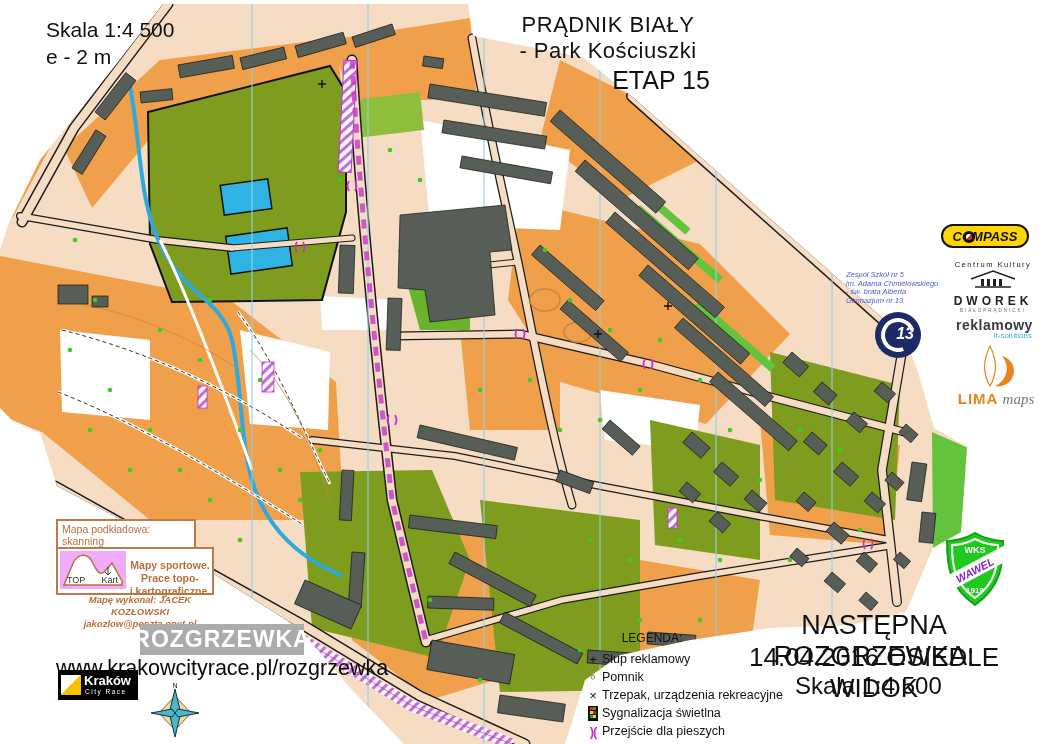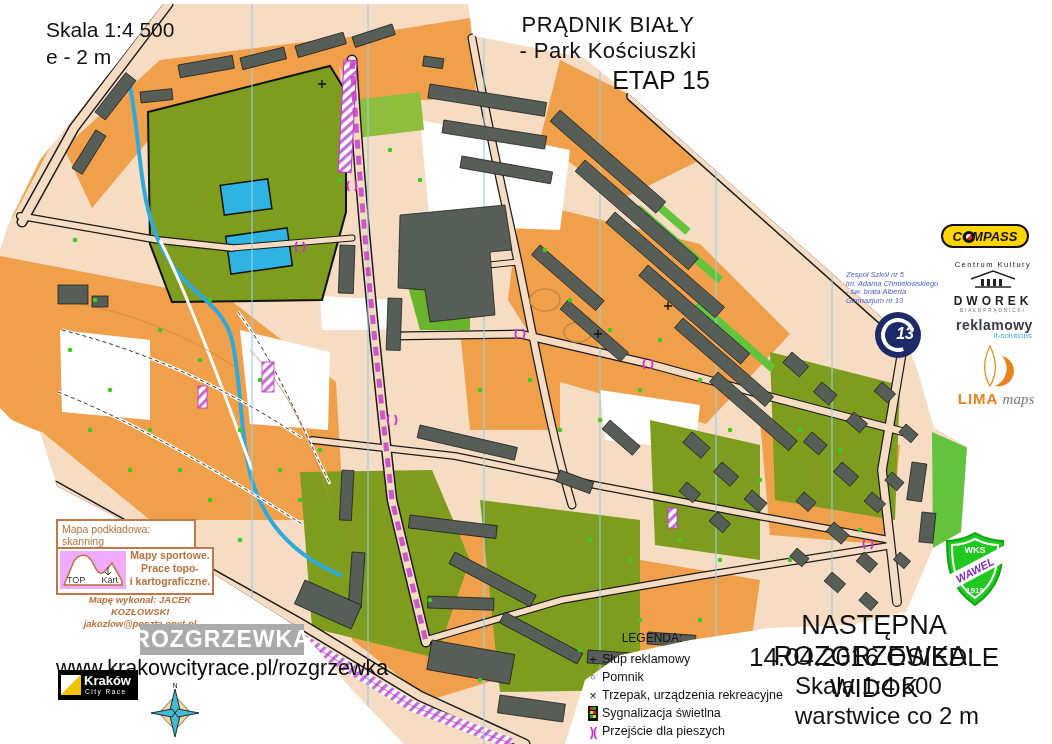--- a/index.html
+++ b/index.html
@@ -37,21 +37,21 @@
   
   .schoolnote{font-size:7.5px;font-style:italic;color:#4A5FC5;line-height:8.5px;width:100px;}
   
   .cbox{border:2px solid #C0784A;background:#fff;color:#B9703C;}
   .cbox1{width:128px;padding:2px 4px;font-size:10.5px;line-height:12px;}
   .cbox2{width:154px;height:44px;display:flex;}
   .topkart{width:66px;height:38px;margin:2px;background:#f0abfc;position:relative;}
   .topkart svg{position:absolute;left:0;top:0;}
   .tk-top{position:absolute;left:7px;bottom:4px;font-size:9px;color:#333;}
   .tk-kart{position:absolute;right:8px;bottom:4px;font-size:9px;color:#333;}
-  .services{flex:1;text-align:center;font-weight:bold;font-size:10.5px;line-height:13px;padding-top:0;color:#B9703C;}
+  .services{flex:1;text-align:center;font-weight:bold;font-size:10.5px;line-height:13px;padding-top:10px;color:#B9703C;}
   .author{font-size:9.5px;font-weight:bold;font-style:italic;color:#B9703C;width:160px;text-align:center;line-height:12px;}
   
   .krakow{width:80px;height:30px;background:#000;position:relative;}
   .krakow .sq{position:absolute;left:3px;top:5px;width:20px;height:20px;
     background:linear-gradient(135deg,#fff 50%,#F5C400 50%);}
   .krakow .n1{position:absolute;left:26px;top:3px;color:#fff;font-weight:bold;font-size:13px;}
   .krakow .n2{position:absolute;left:27px;top:18px;color:#fff;font-size:6.5px;letter-spacing:1.5px;}
   .rozg{width:164px;height:31px;background:#ABABAB;color:#fff;font-weight:bold;font-size:23px;
     letter-spacing:1px;display:flex;align-items:center;justify-content:center;transform-origin:left top;}
   .website{font-size:21.5px;color:#0a0a0a;}
@@ -464,15 +464,14 @@
     </div>
     <div class="leg-row">
       <span class="leg-ic mag">)(</span>
       <span class="leg-lab">Przejście dla pieszych</span>
     </div>
   </div>
 
   <div class="ov next1 center" style="left:724px;top:610px;width:300px;">NASTĘPNA ROZGRZEWKA:</div>
   <div class="ov next2 center" style="left:740px;top:642px;width:268px;">14.04.2016 OSIEDLE WIDOK</div>
   <div class="ov next3" style="left:795px;top:672px;">Skala 1:4 500</div>
-  <div class="ov next3" style="left:795px;top:702px;">warstwice co 2 m</div>
 
 </div>
 
 </body></html>

